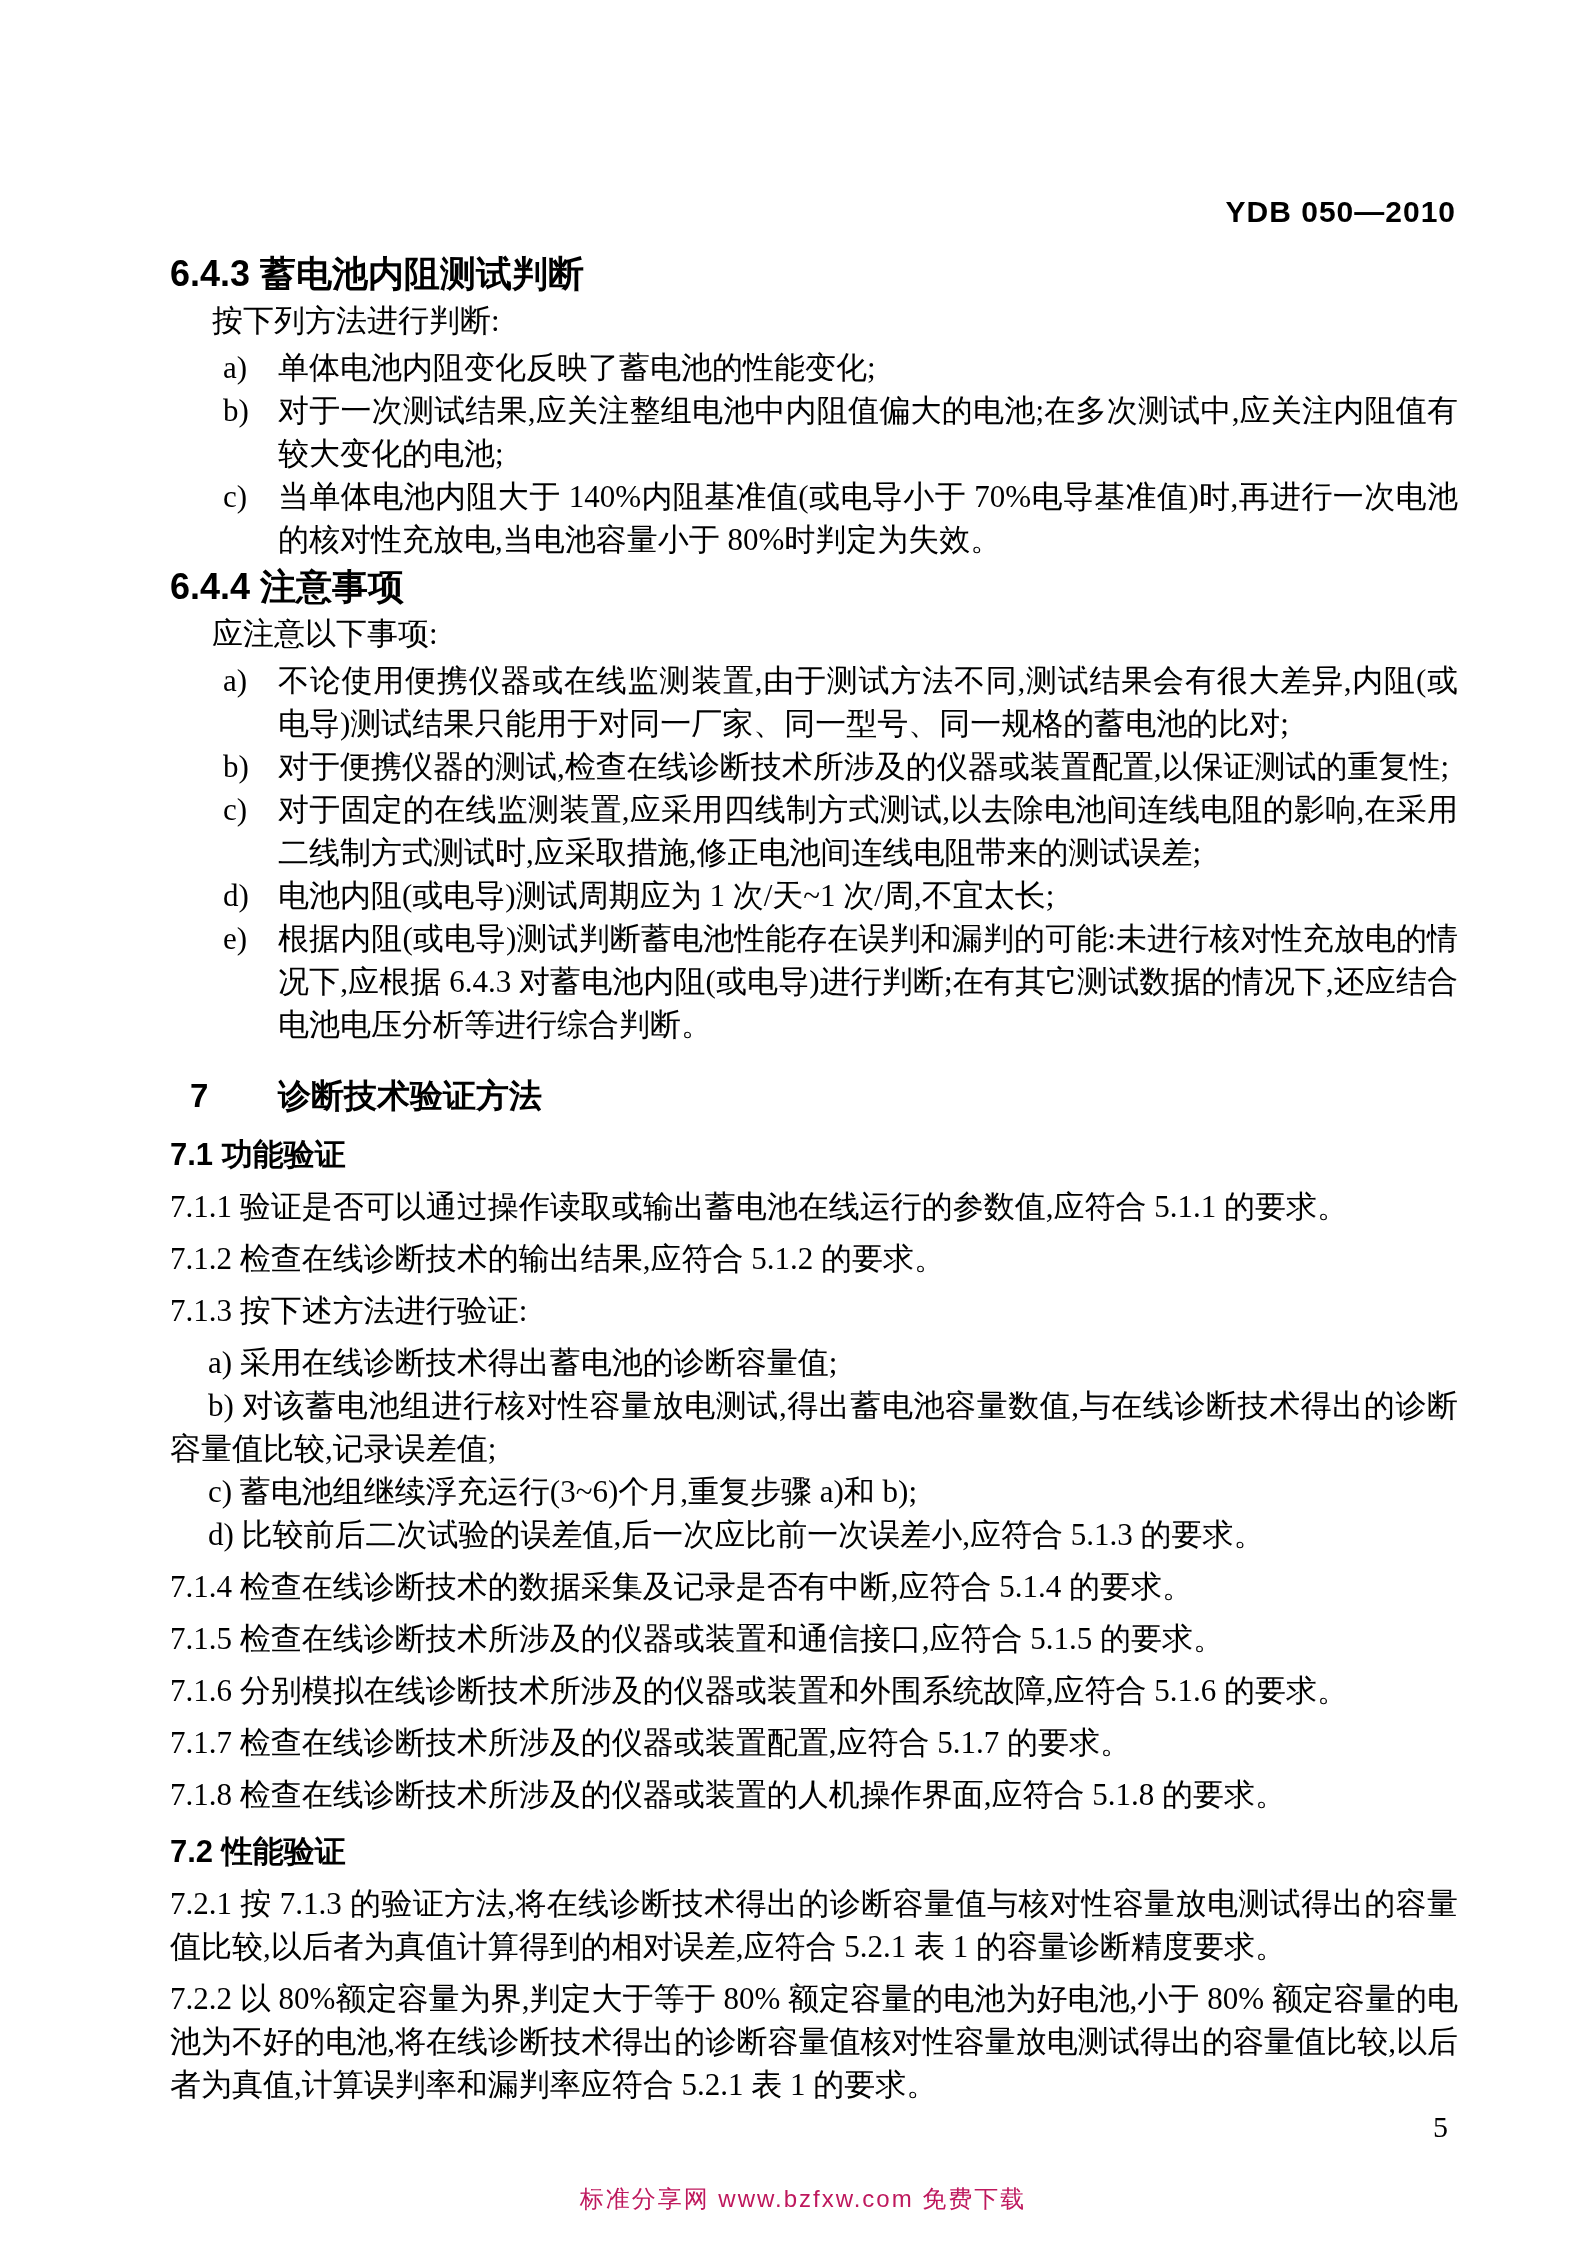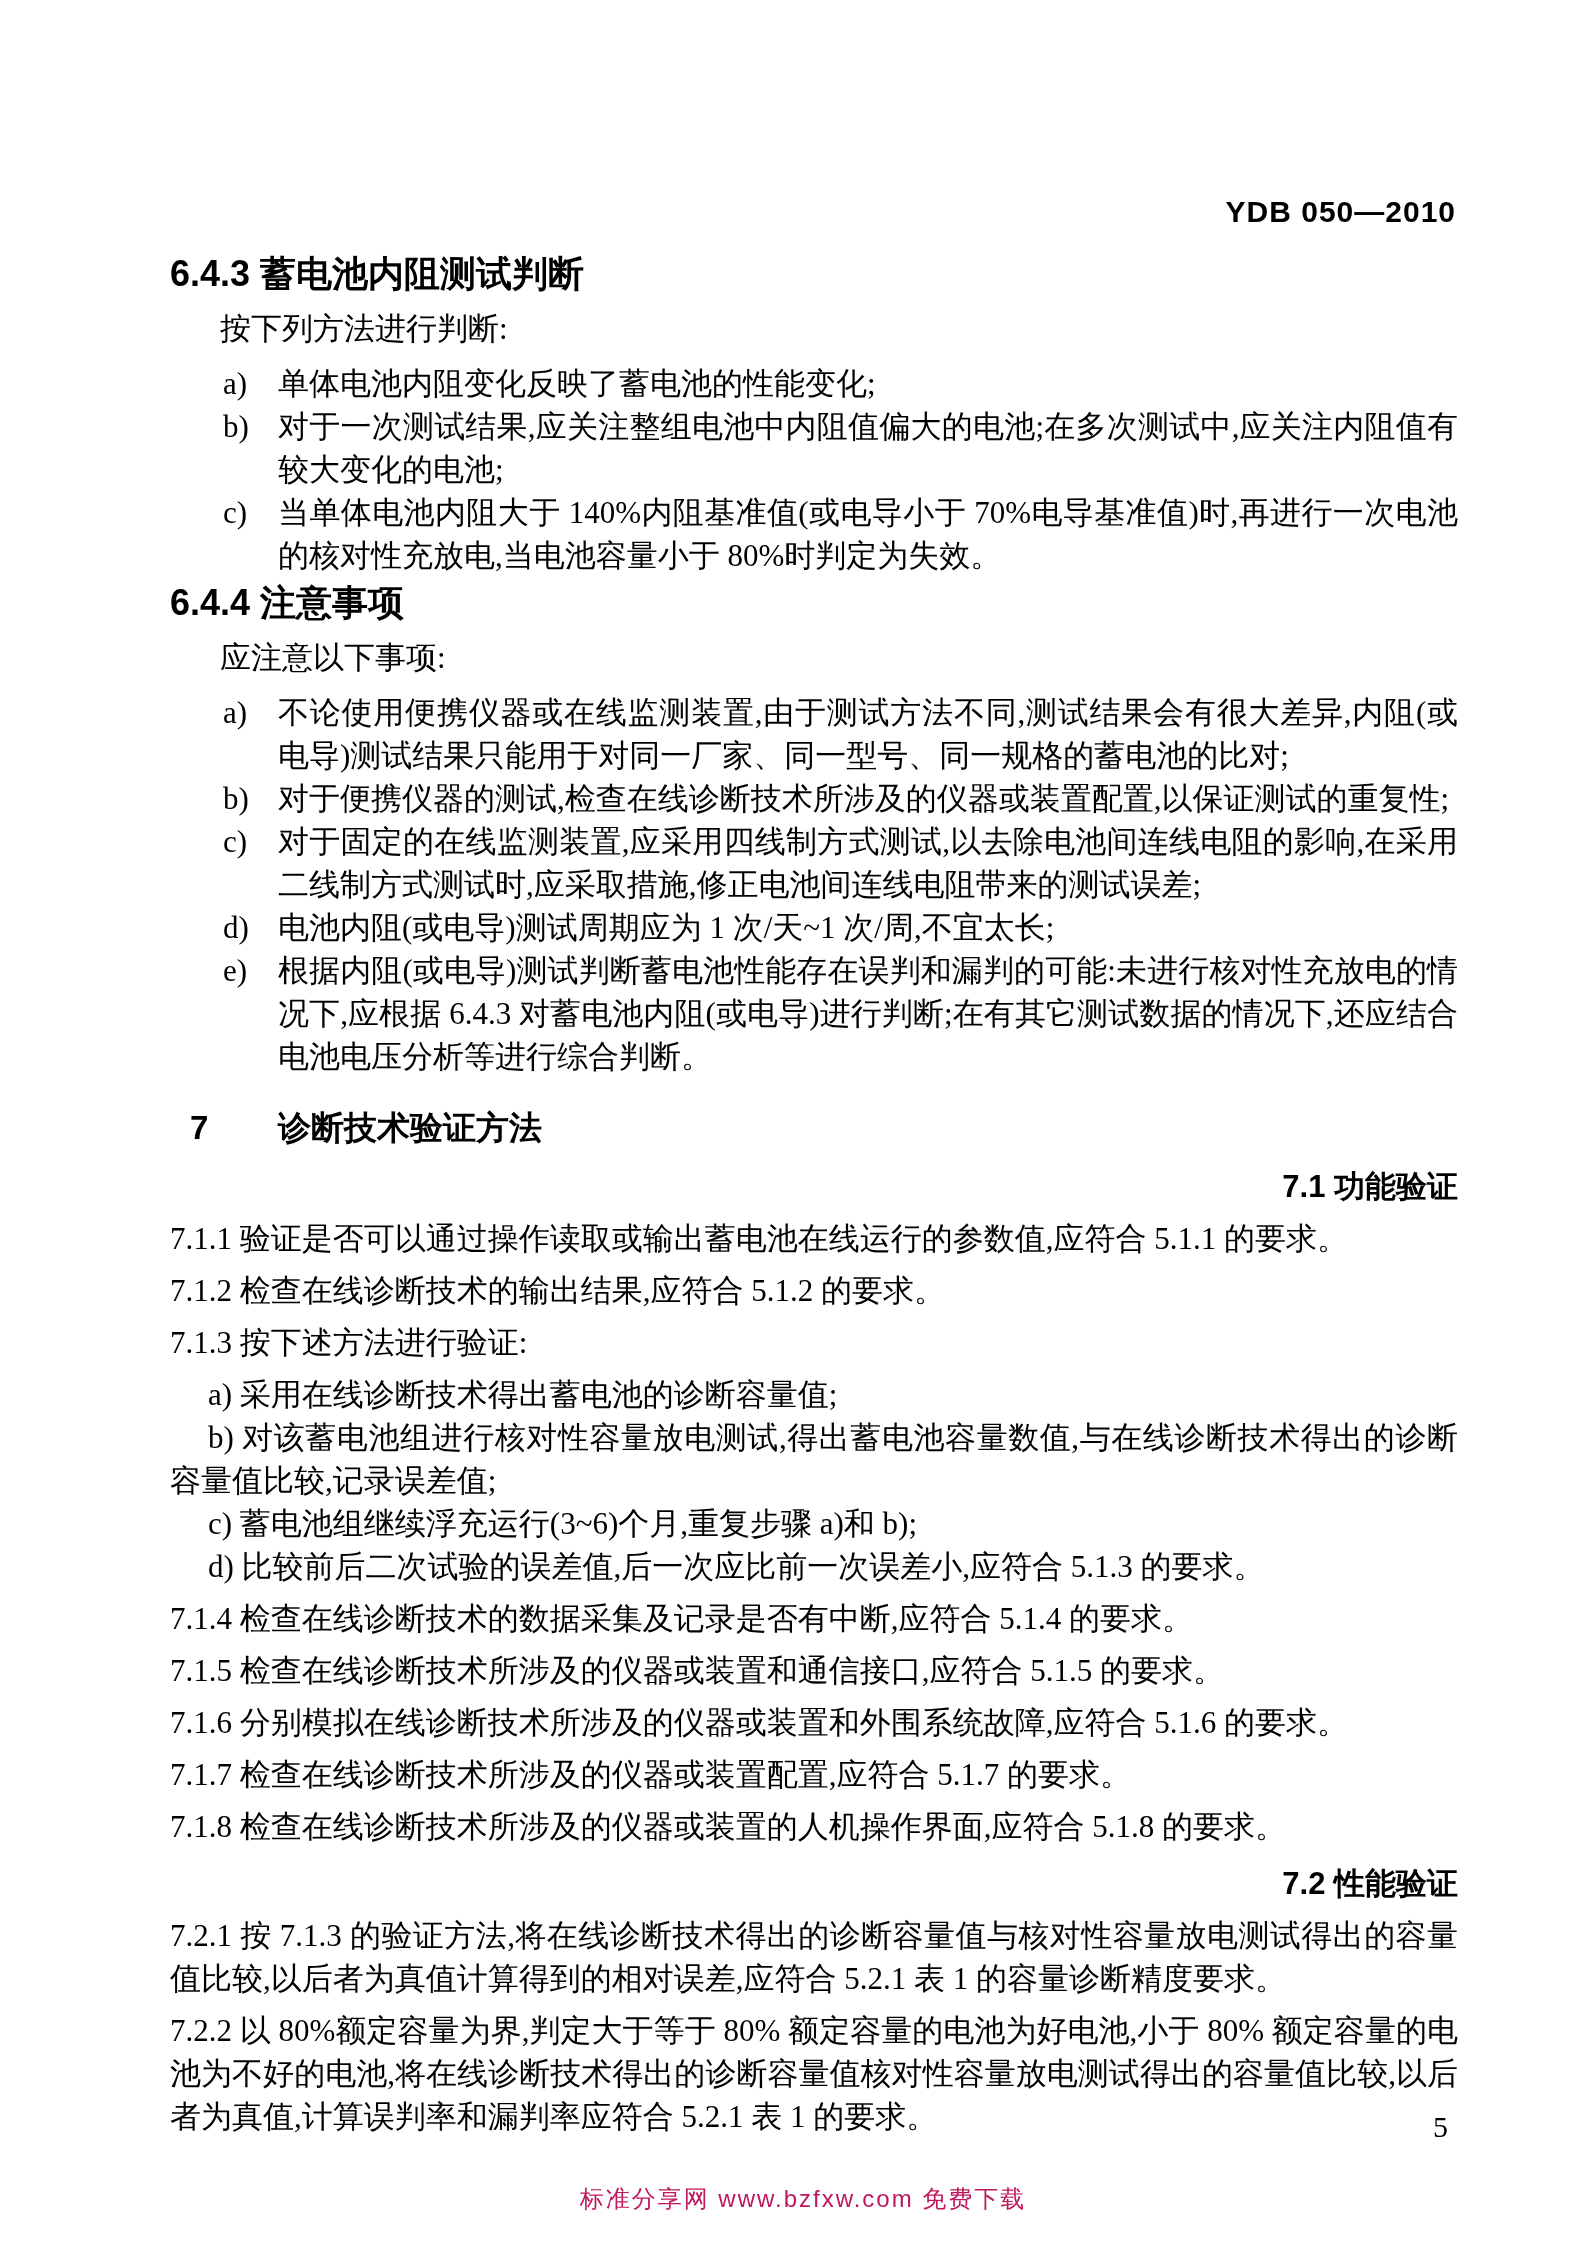--- a/index.html
+++ b/index.html
@@ -51,23 +51,23 @@
     margin: 28px 0 16px 0;
     text-align: left;
   }
   .chapter-num { display: inline-block; min-width: 88px; }
   .sec-heading {
     font-family: "Liberation Sans", "DejaVu Sans", sans-serif;
     font-weight: 700;
     font-size: 31px;
     line-height: 43px;
     margin: 14px 0 8px 0;
-    text-align: right;
+    text-align: left;
   }
-  .intro { margin: 12px; text-indent: 38px; }
+  .intro { margin: 4px; text-indent: 38px; }
   .li { display: flex; margin: 0; }
   .li-label { flex: none; width: 55px; margin-left: 33px; }
   .li-text { flex: 1; }
   .p-num { margin: 9px 0; }
   .subitem { margin: 0; text-indent: 38px; }
   .page-number {
     position: absolute;
     right: 138px;
     bottom: 96px;
     font-size: 30px;

